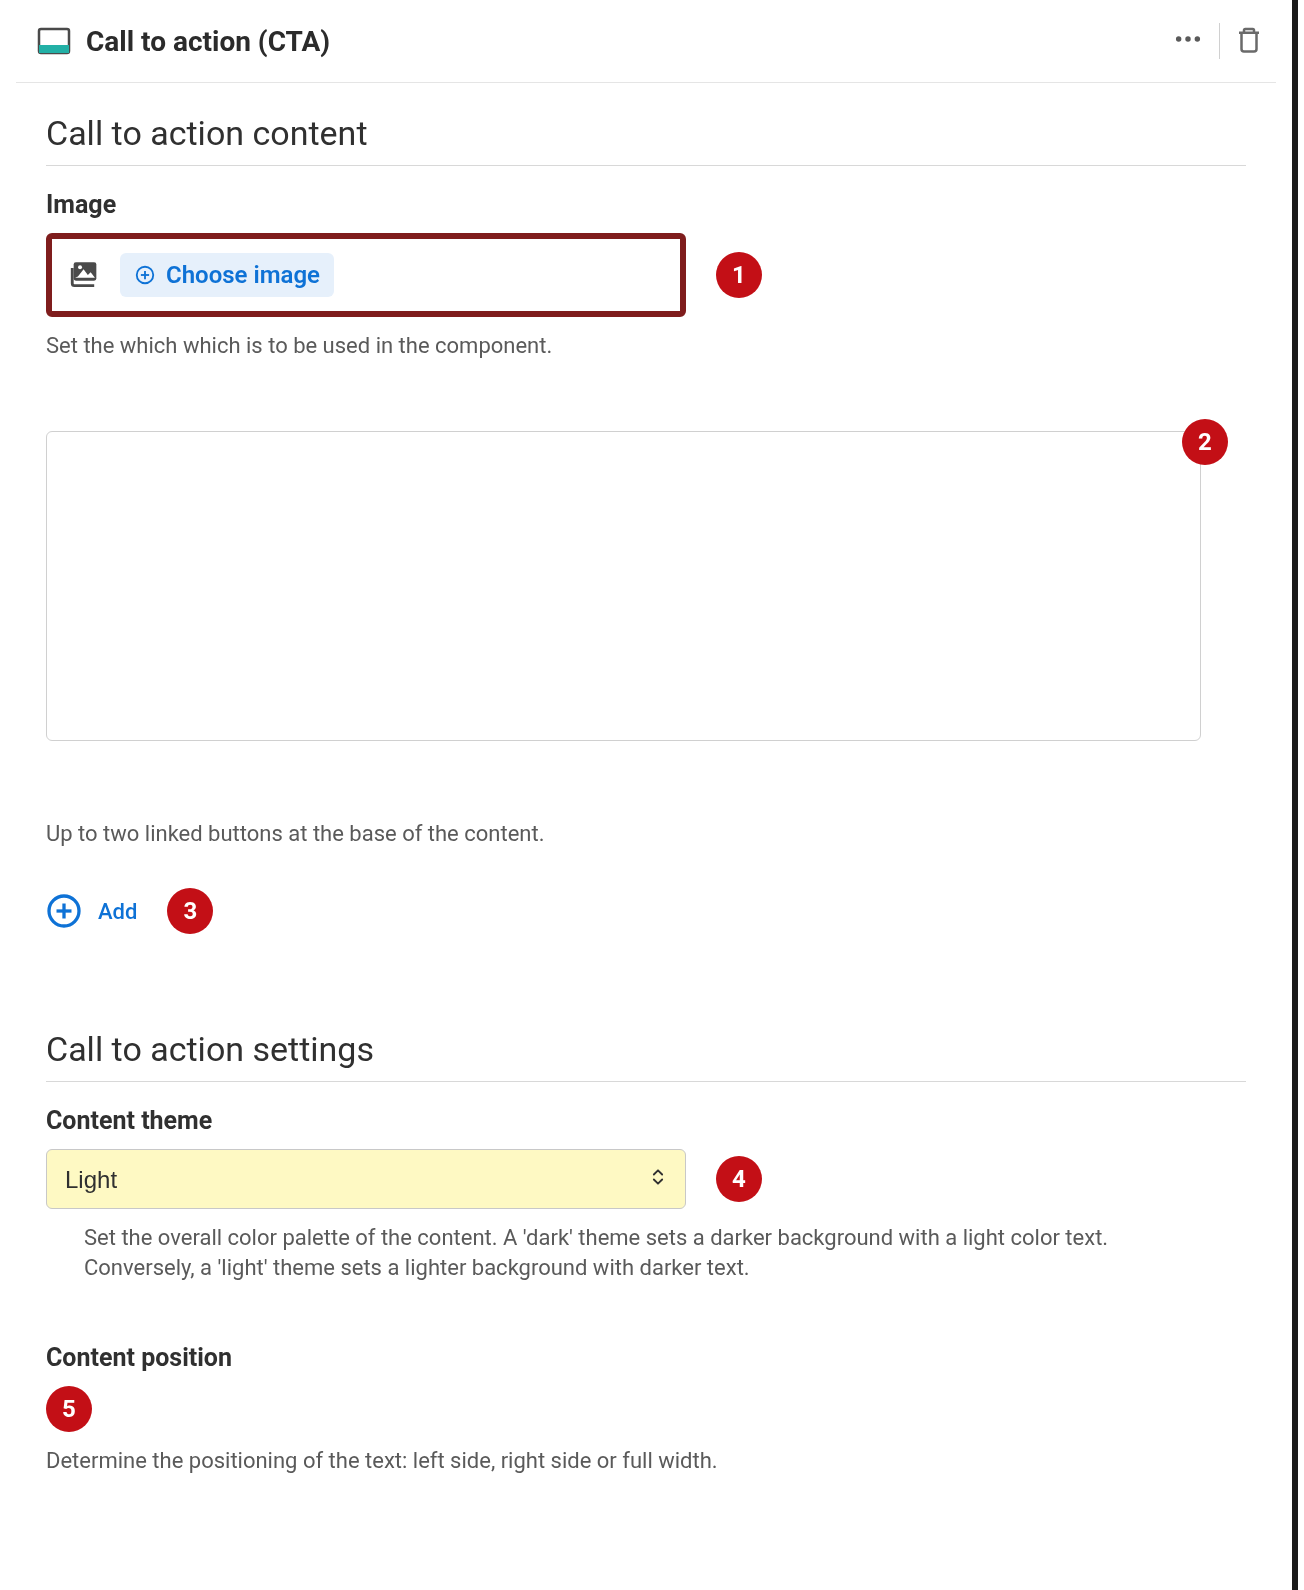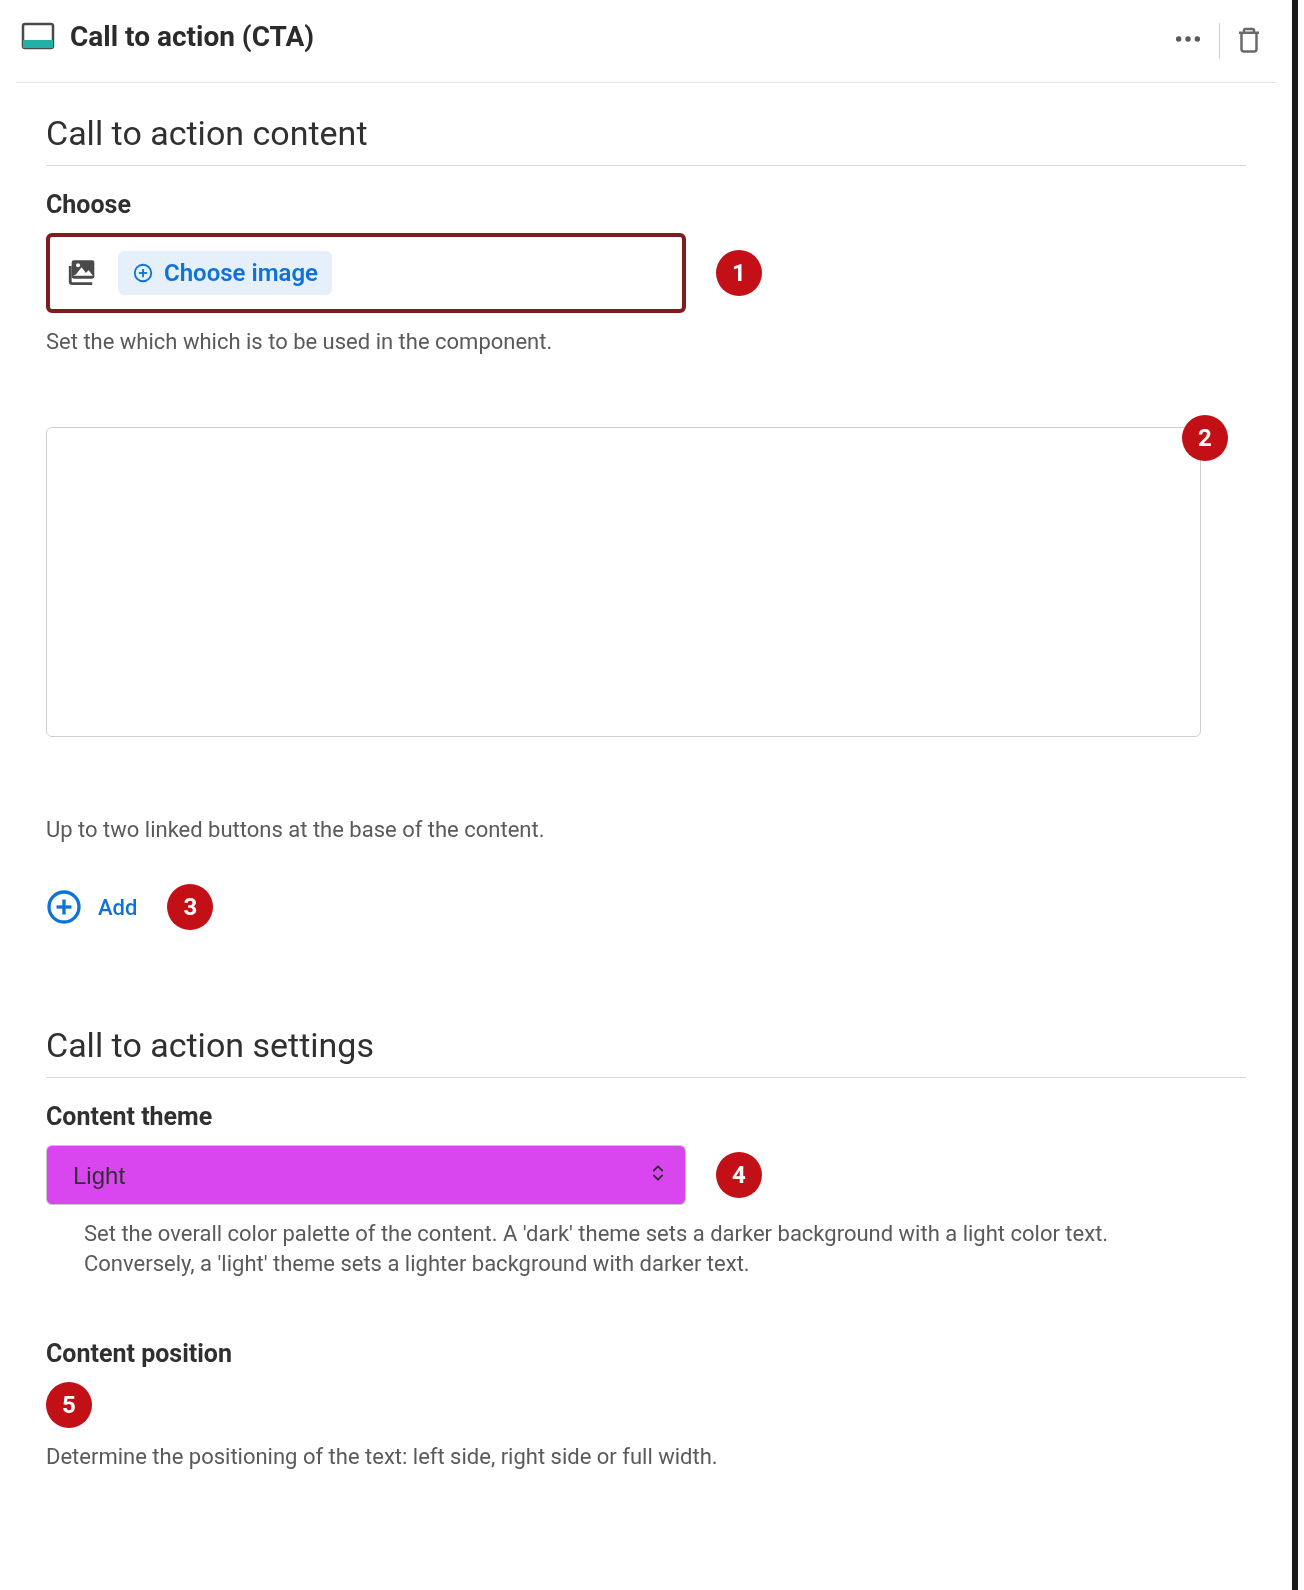--- a/index.html
+++ b/index.html
@@ -1,39 +1,39 @@
 <!DOCTYPE html>
 <html><head>
 <meta charset="utf-8">
 <style>
   * { box-sizing: border-box; margin: 0; padding: 0; }
   html, body { width: 1304px; height: 1590px; background: #fff; font-family: -apple-system, "Segoe UI", Roboto, Helvetica, Arial, sans-serif; color: #303030; }
   .panel { width: 1298px; border-right: 6px solid #1a1a1a; min-height: 1590px; }
-  .header { display: flex; align-items: flex-start; padding: 18px 24px 18px 20px; }
+  .header { display: flex; align-items: center; padding: 18px 24px 18px 36px; }
   .header-left { display: flex; align-items: center; gap: 14px; }
   .cta-icon { width: 36px; height: 36px; display: flex; align-items: center; justify-content: center; }
   .header-title { font-size: 28px; font-weight: 700; color: #2b2b2b; }
   .header-actions { margin-left: auto; display: flex; align-items: center; gap: 10px; }
   .divider-v { width: 1px; height: 36px; background: #d0d0d0; }
   .hr { height: 1px; background: #e5e5e5; margin: 0 16px; }
   .body { padding: 30px 46px 40px 46px; }
   .section-title { font-size: 34px; font-weight: 400; color: #303030; margin-bottom: 12px; }
   .section-rule { height: 1px; background: #d8d8d8; margin-bottom: 24px; }
   .field-label { font-size: 25px; font-weight: 700; color: #303030; margin-bottom: 14px; }
-  .image-field { width: 640px; border: 4px solid #7f1d1d; border-radius: 6px; padding: 14px 16px; display: flex; align-items: center; gap: 18px; }
+  .image-field { width: 640px; border: 6px solid #7f1d1d; border-radius: 6px; padding: 14px 16px; display: flex; align-items: center; gap: 18px; }
   .stacked-images-icon { width: 34px; height: 34px; flex: 0 0 auto; }
   .choose-chip { background: #e6f0fb; border-radius: 6px; padding: 8px 14px; display: inline-flex; align-items: center; gap: 10px; color: #0e72d6; font-size: 24px; font-weight: 600; cursor: pointer; }
   .choose-chip svg { width: 22px; height: 22px; }
   .helptext { font-size: 22px; color: #5a5a5a; margin-top: 14px; line-height: 1.35; }
   .content-box { width: 1155px; height: 310px; border: 1px solid #d0d0d0; border-radius: 6px; background: #fff; resize: none; font-size: 22px; padding: 14px; }
   .sub-title { font-size: 27px; font-weight: 700; color: #303030; margin-bottom: 8px; }
   .add-row { display: inline-flex; align-items: center; gap: 16px; color: #0e72d6; font-size: 22px; font-weight: 500; cursor: pointer; }
   .add-row svg { width: 36px; height: 36px; }
   .select-wrap { position: relative; width: 640px; }
-  .select { width: 100%; height: 60px; border: 1px solid #c8c8c8; border-radius: 6px; background: #d946ef; font-size: 24px; color: #303030; padding: 0 50px 0 26px; appearance: none; -webkit-appearance: none; cursor: pointer; }
+  .select { width: 100%; height: 60px; border: 1px solid #c8c8c8; border-radius: 6px; background: #fef9c3; font-size: 24px; color: #303030; padding: 0 50px 0 18px; appearance: none; -webkit-appearance: none; cursor: pointer; }
   .select-caret { position: absolute; right: 18px; top: 50%; transform: translateY(-50%); pointer-events: none; }
   .badge { width: 46px; height: 46px; border-radius: 50%; background: #c30f16; color: #fff; display: flex; align-items: center; justify-content: center; font-size: 24px; font-weight: 700; }
   .row-flex { display: flex; align-items: center; gap: 30px; }
   .spacer-s { height: 20px; }
   .spacer-m { height: 40px; }
   .spacer-l { height: 70px; }
   .pos-rel { position: relative; }
   .badge-float { position: absolute; }
 </style>
 </head>
@@ -67,21 +67,21 @@
       </span>
     </div>
   </div>
   <div class="hr"></div>
 
   <div class="body">
 
     <div class="section-title">Call to action content</div>
     <div class="section-rule"></div>
 
-    <div class="field-label">Choose</div>
+    <div class="field-label">Image</div>
     <div class="row-flex">
       <div class="image-field">
         <span class="stacked-images-icon">
           <svg viewBox="0 0 24 24" width="34" height="34">
             <rect x="4" y="3" width="16" height="13" rx="1.5" fill="#4a4a4a"></rect>
             <polygon points="7,13 11,8 14,12 16,10 19,14 5,14" fill="#ffffff"></polygon>
             <circle cx="8.5" cy="6.5" r="1.4" fill="#ffffff"></circle>
             <path d="M3 7 v11 a1.5 1.5 0 0 0 1.5 1.5 h14" fill="none" stroke="#4a4a4a" stroke-width="2"></path>
           </svg>
         </span>

